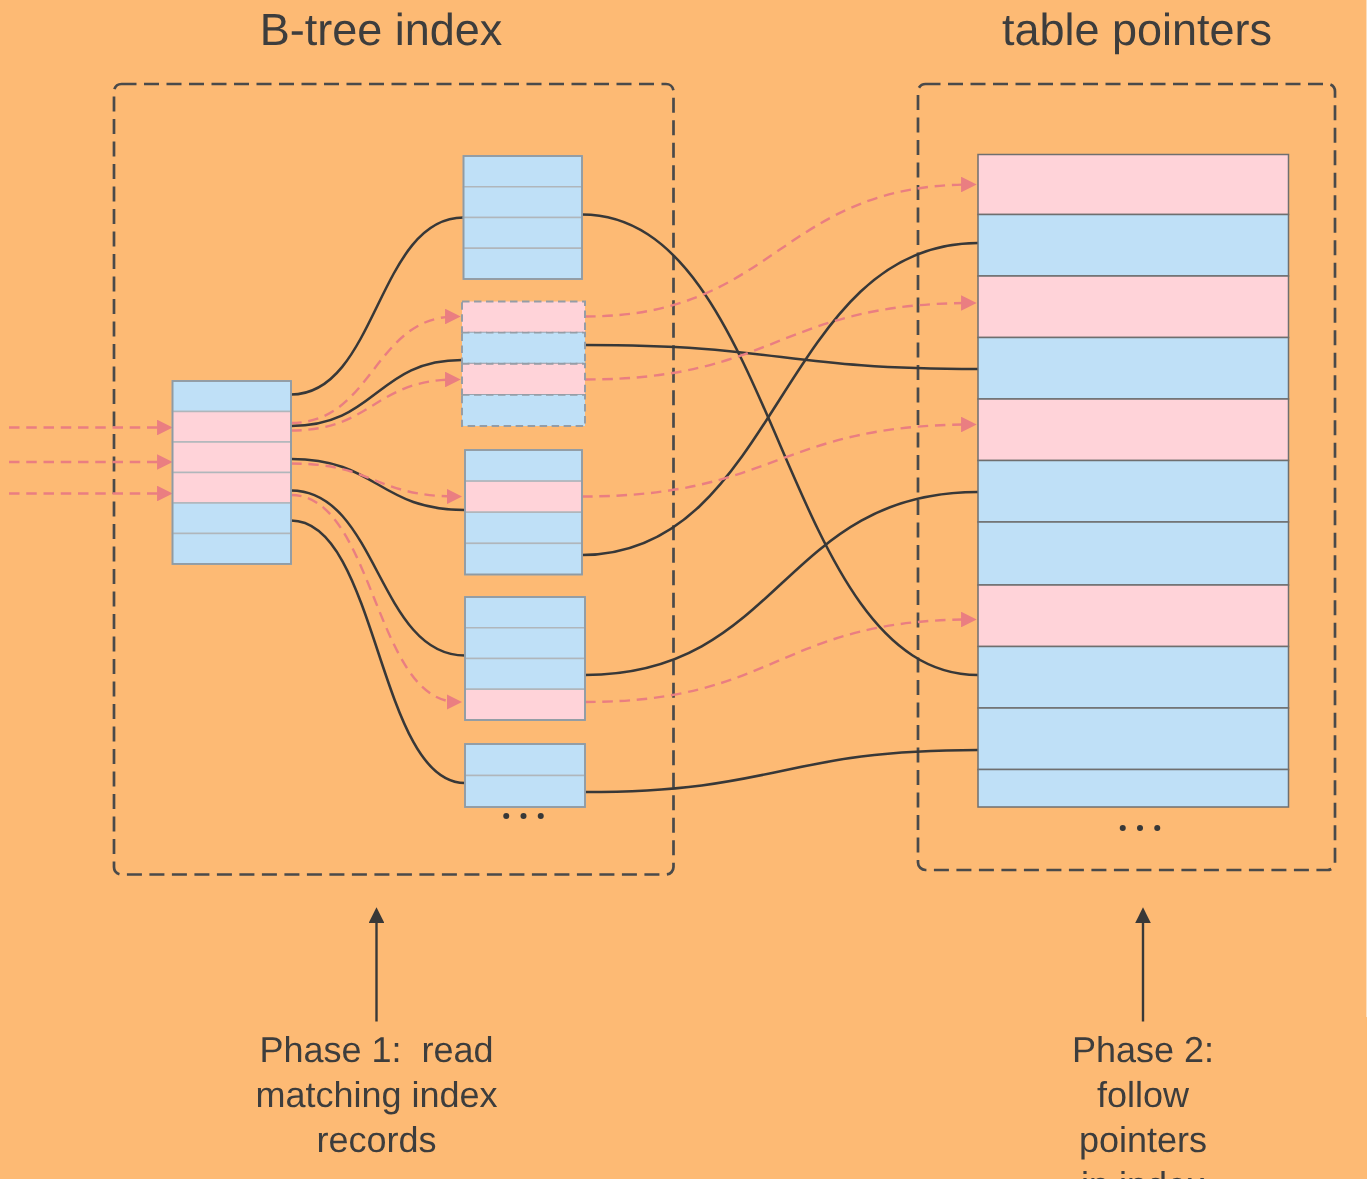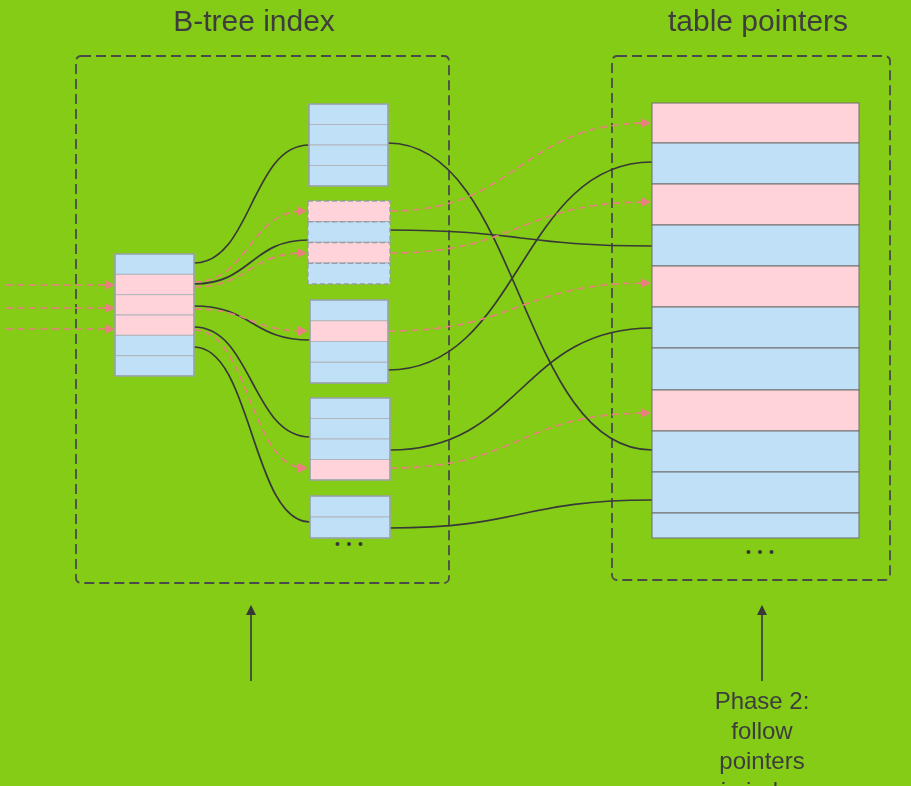--- a/index.html
+++ b/index.html
@@ -1,17 +1,17 @@
 <!DOCTYPE html>
 <html><head>
 <meta charset="utf-8">
 <style>
   html,body{margin:0;padding:0;background:#f7f7f7;}
   .canvas{
-    position:relative;width:911px;height:786px;background:#84cc16;
+    position:relative;width:911px;height:786px;background:#fdba74;
     font-family:"Liberation Sans", sans-serif;overflow:hidden;
   }
   .title{
     position:absolute;top:4px;transform:translateX(-50%);
     font-size:30px;color:#3d3d3d;white-space:nowrap;
   }
   .title-left{left:254px;}
   .title-right{left:758px;}
   .phase{
     position:absolute;transform:translateX(-50%);
@@ -104,16 +104,19 @@
       <circle cx="337.5" cy="544" r="2" fill="#383838"></circle>
       <circle cx="349" cy="544" r="2" fill="#383838"></circle>
       <circle cx="360.5" cy="544" r="2" fill="#383838"></circle>
       <circle cx="748.5" cy="552" r="2" fill="#383838"></circle>
       <circle cx="760" cy="552" r="2" fill="#383838"></circle>
       <circle cx="771.5" cy="552" r="2" fill="#383838"></circle>
       <path d="M 251,681 L 251,608" stroke="#383838" stroke-width="1.6" fill="none" marker-end="url(#arrow-black)"></path>
       <path d="M 762,681 L 762,608" stroke="#383838" stroke-width="1.6" fill="none" marker-end="url(#arrow-black)"></path>
     </svg>
 
+  <div class="phase phase-1">Phase 1:  read
+matching index
+records</div>
   <div class="phase phase-2">Phase 2:  follow pointers
 in index records to read
 table records</div>
 </div>
 
 </body></html>

